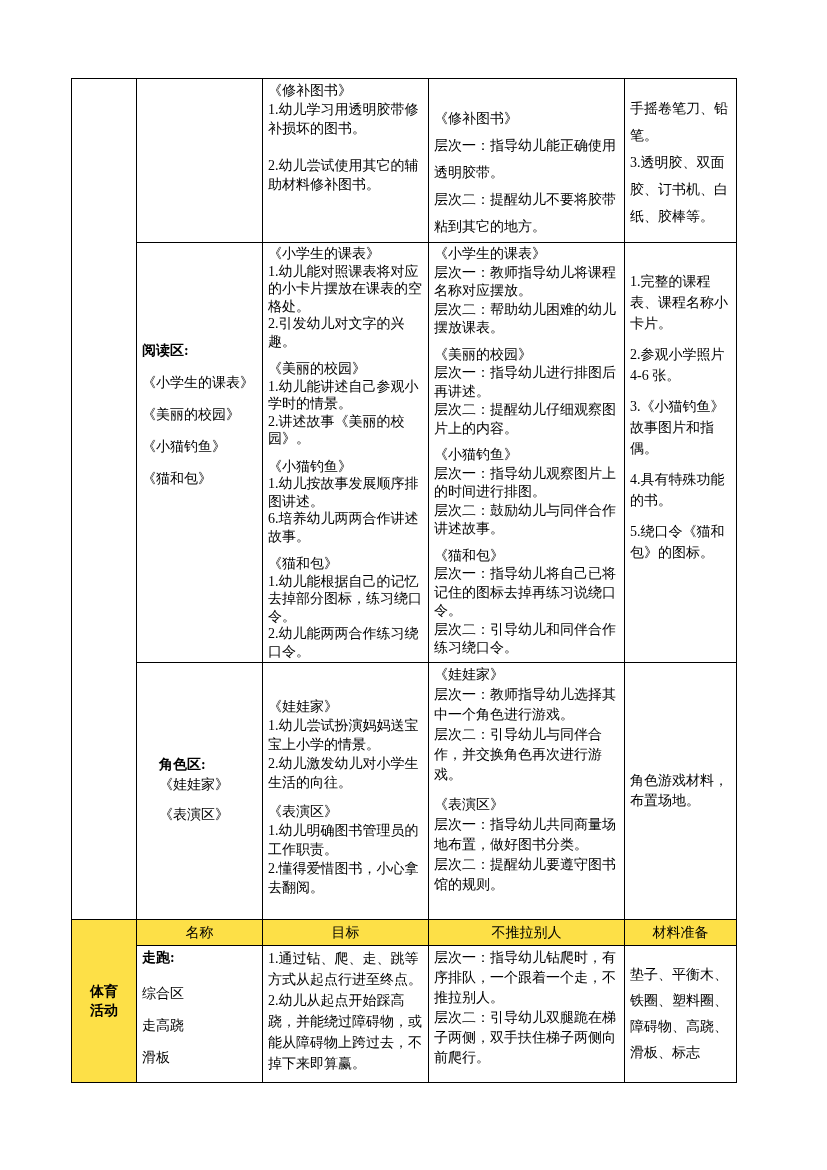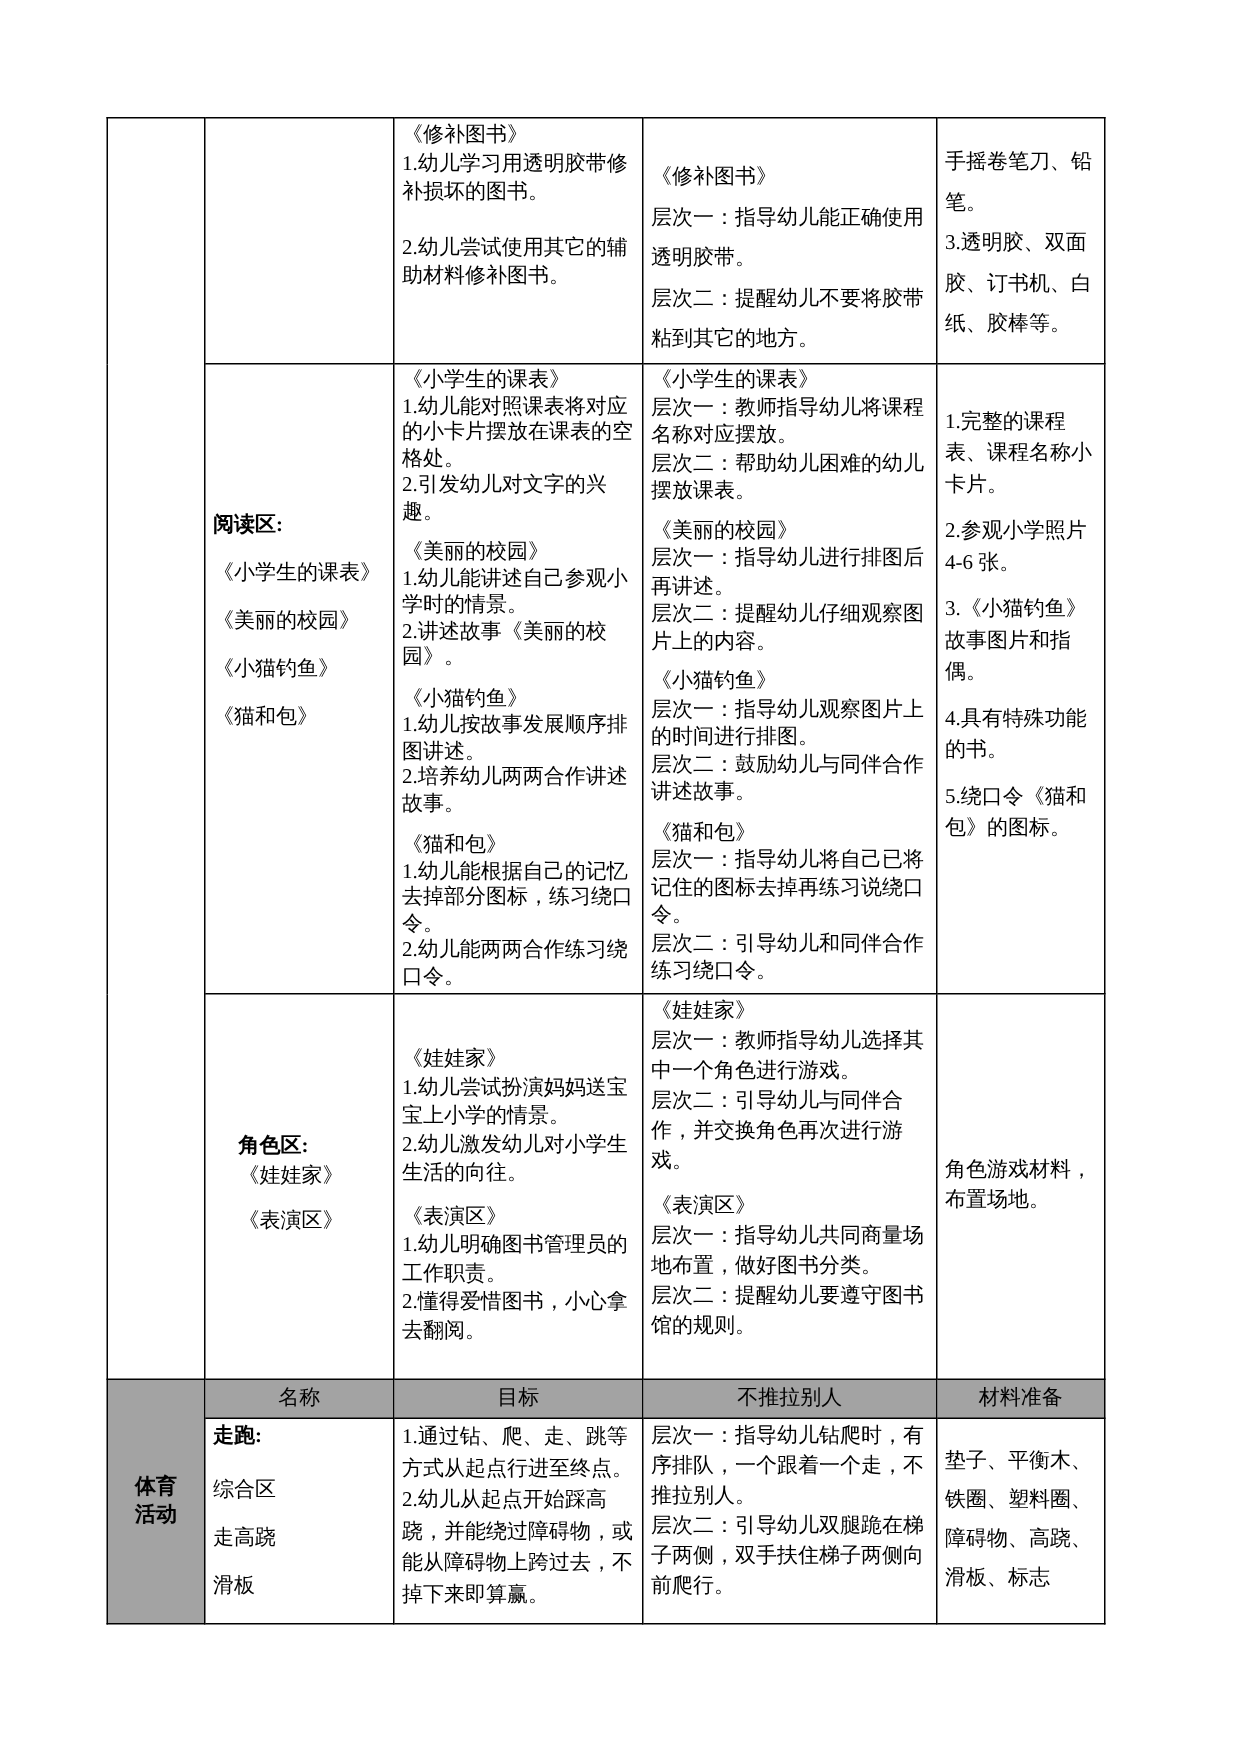--- a/index.html
+++ b/index.html
@@ -55,21 +55,21 @@
   td.area-reading{padding-top:98px;}
   td.area-reading p{line-height:20px;margin-bottom:12px;}
   td.area-role{padding-top:92px;padding-left:22px;}
   td.area-role p{line-height:20px;}
   td.area-role .gap{margin-top:10px;}
   td.area-sport p{line-height:20px;}
   td.area-sport .title{margin-bottom:16px;}
   td.area-sport .item{margin-bottom:12px;}
 
   
-  tr.rh td{background:#a3a3a3;text-align:center;padding:3px 2px;line-height:19px;}
+  tr.rh td{background:#fde047;text-align:center;padding:3px 2px;line-height:19px;}
 
   
   td.section-label{
     text-align:center;vertical-align:middle;font-weight:bold;line-height:19px;
   }
 </style>
 </head>
 <body>
 
 <table class="plan">
@@ -111,21 +111,21 @@
     </td>
     <td class="goal">
       <p>《小学生的课表》</p>
       <p>1.幼儿能对照课表将对应的小卡片摆放在课表的空格处。</p>
       <p>2.引发幼儿对文字的兴趣。</p>
       <p class="gap">《美丽的校园》</p>
       <p>1.幼儿能讲述自己参观小学时的情景。</p>
       <p>2.讲述故事《美丽的校园》。</p>
       <p class="gap">《小猫钓鱼》</p>
       <p>1.幼儿按故事发展顺序排图讲述。</p>
-      <p>2.培养幼儿两两合作讲述故事。</p>
+      <p>6.培养幼儿两两合作讲述故事。</p>
       <p class="gap">《猫和包》</p>
       <p>1.幼儿能根据自己的记忆去掉部分图标，练习绕口令。</p>
       <p>2.幼儿能两两合作练习绕口令。</p>
     </td>
     <td class="guide">
       <p>《小学生的课表》</p>
       <p>层次一：教师指导幼儿将课程名称对应摆放。</p>
       <p>层次二：帮助幼儿困难的幼儿摆放课表。</p>
       <p class="gap">《美丽的校园》</p>
       <p>层次一：指导幼儿进行排图后再讲述。</p>

